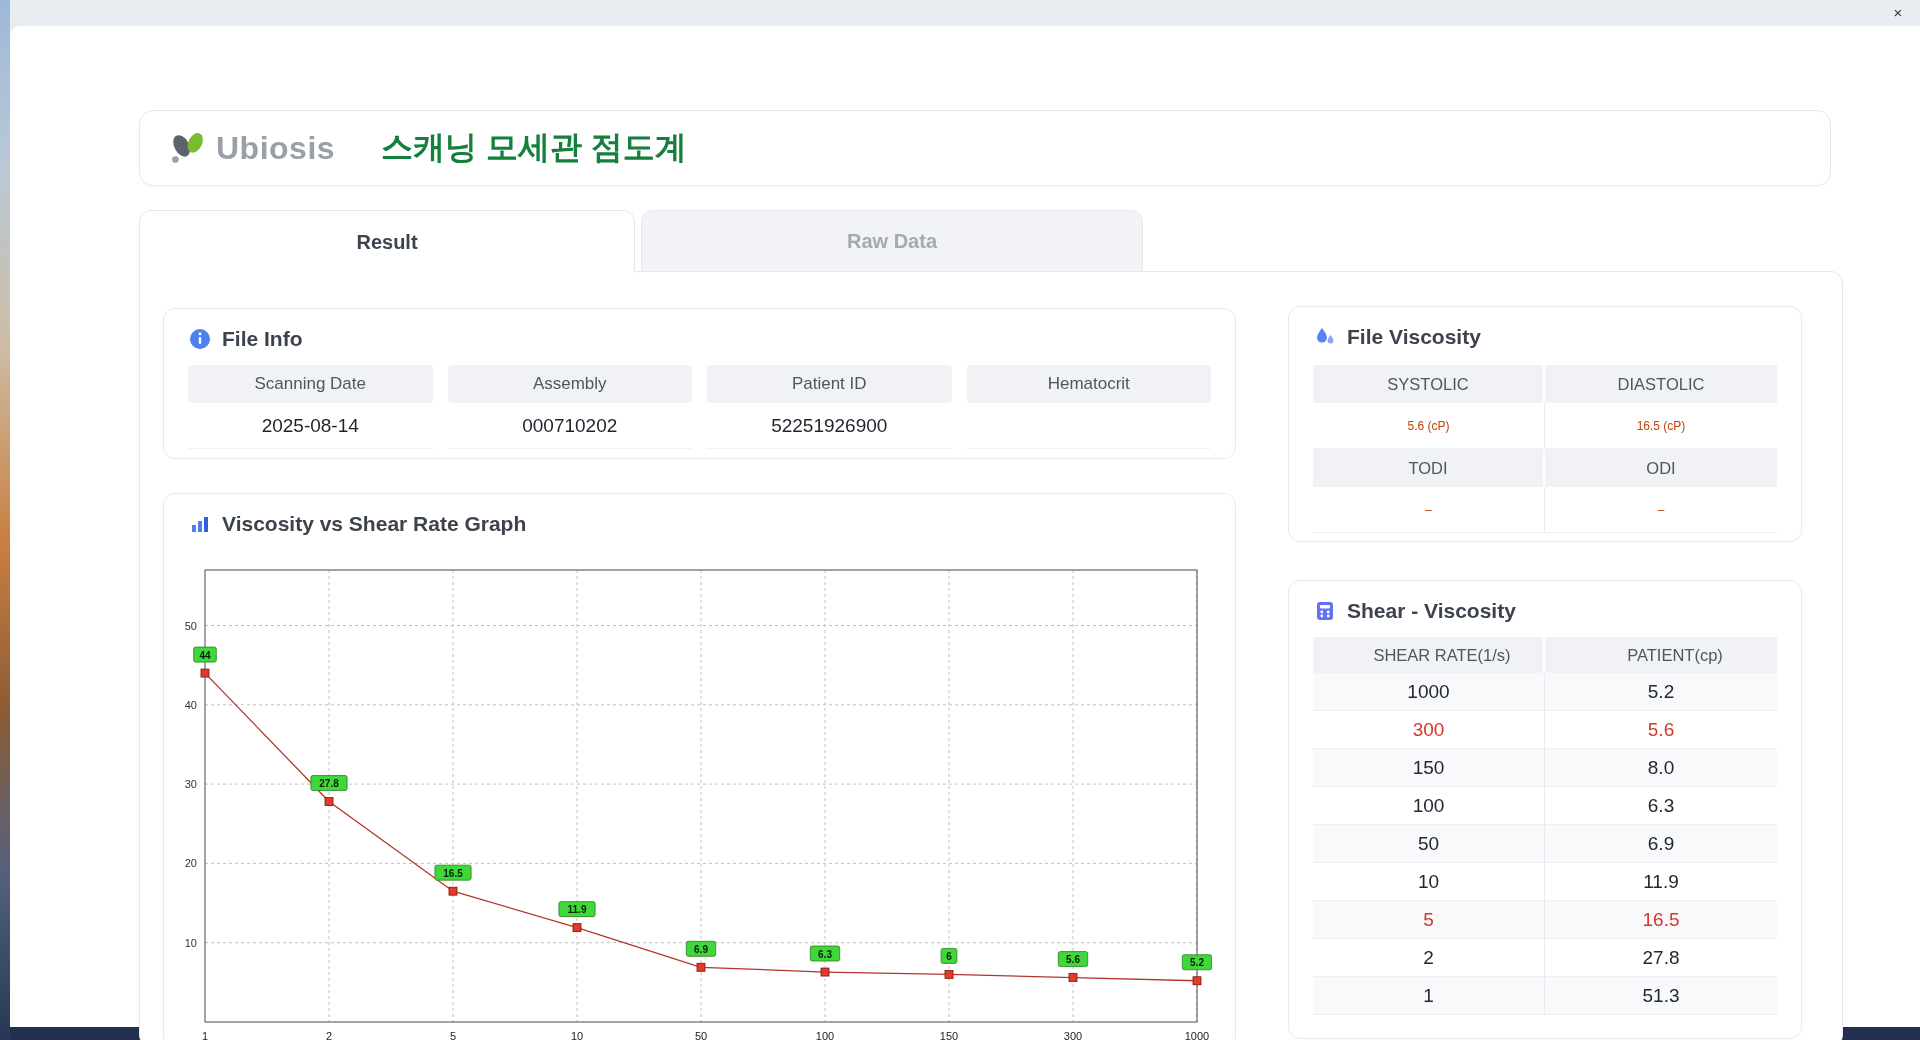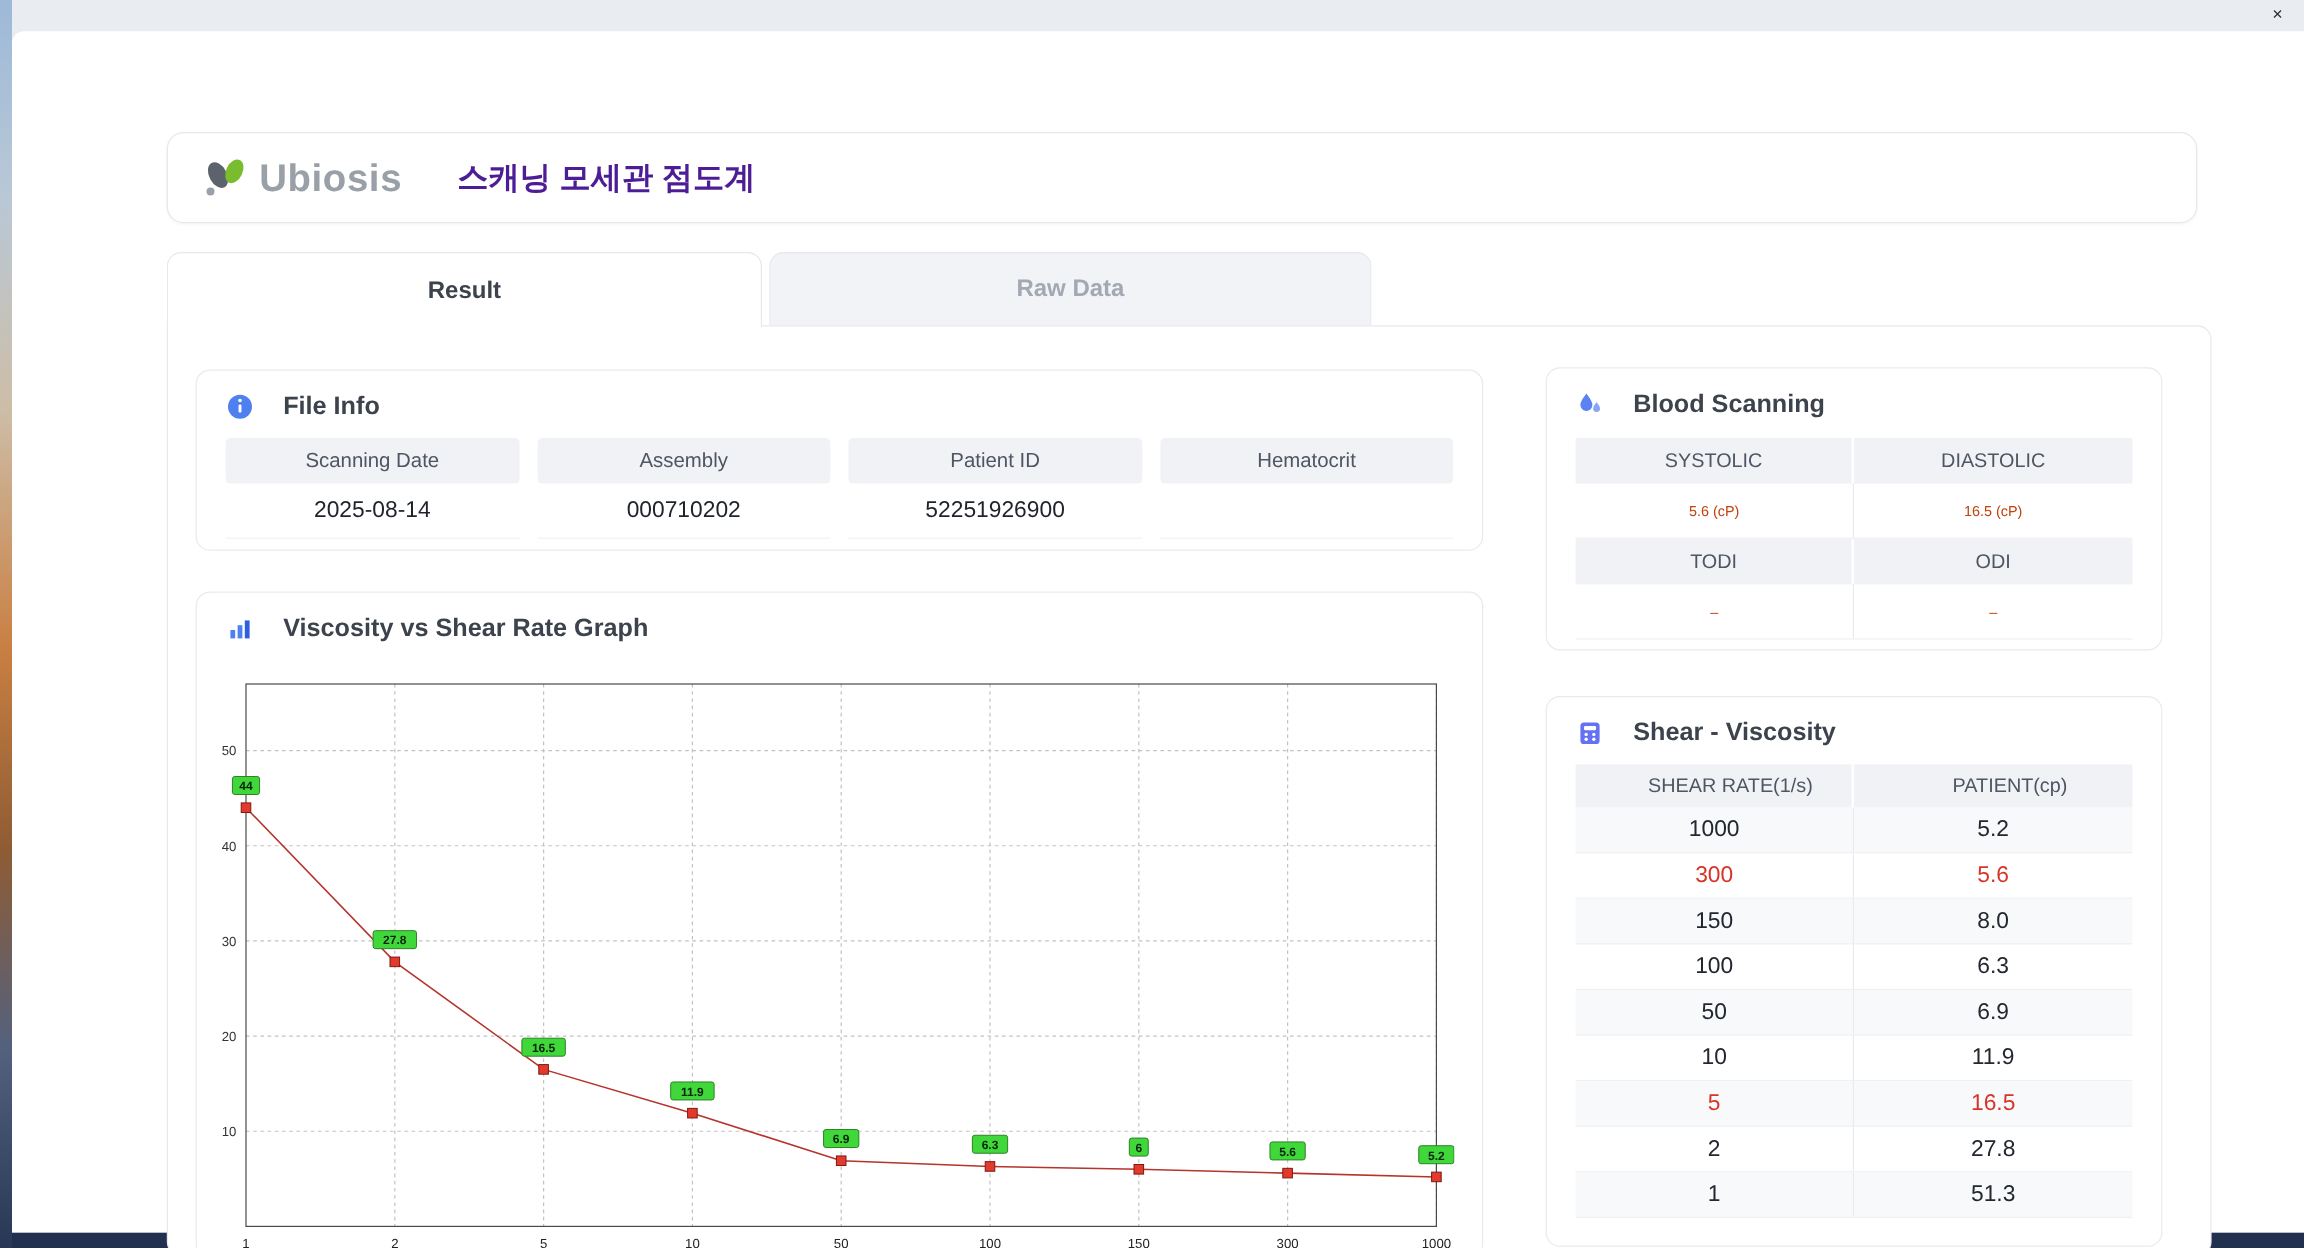--- a/index.html
+++ b/index.html
@@ -25,41 +25,41 @@
 
   
   .header-card {
     position:absolute; left:129px; top:84px; width:1692px; height:76px;
     border:1px solid #e7e8ee; border-radius:14px; background:#fff;
     display:flex; align-items:center; padding-left:26px;
     box-shadow:0 1px 2px rgba(20,30,60,.03);
   }
   .logo { display:flex; align-items:center; gap:4px; }
   .logo-text { font-size:32px; font-weight:bold; color:#9aa0a7; letter-spacing:.5px; }
-  .app-title { margin-left:46px; font-size:26px; font-weight:bold; color:#4c1d95; }
+  .app-title { margin-left:46px; font-size:32px; font-weight:bold; color:#15803d; }
 
   
   .tab {
     position:absolute; height:62px; display:flex; align-items:center; justify-content:center;
     font-size:20px; font-weight:bold; border:1px solid #e7e8ee; border-bottom:none;
     border-radius:12px 12px 0 0; cursor:pointer;
   }
   .tab-active  { left:129px; top:184px; width:496px; background:#fff; color:#3c434d; z-index:3; height:63px; }
   .tab-inactive{ left:631px; top:184px; width:502px; background:#f2f3f6; color:#a3a9b3; z-index:1; height:61px; }
 
   
   .content {
     position:absolute; left:129px; top:245px; width:1704px; height:776px;
     background:#fff; border:1px solid #e7e8ee; border-radius:0 12px 12px 12px; z-index:2;
   }
 
   .card {
     position:absolute; background:#fff; border:1px solid #e9eaef; border-radius:12px;
   }
-  .card-head { display:flex; align-items:center; gap:24px; padding:18px 24px 0 24px; }
+  .card-head { display:flex; align-items:center; gap:10px; padding:18px 24px 0 24px; }
   .card-title { font-size:21px; font-weight:bold; color:#3d434c; }
 
   
   .file-info-card { left:23px; top:36px; width:1073px; height:151px; }
   .fields-row { position:absolute; left:24px; right:24px; top:56px; display:flex; gap:15px; }
   .field { flex:1; }
   .field-label {
     height:38px; background:#f1f2f5; border-radius:4px; display:flex; align-items:center;
     justify-content:center; font-size:17px; color:#4d5662;
   }
@@ -230,21 +230,21 @@
           </svg>
       </div>
     </div>
 
     <div class="card bv-card">
       <div class="card-head">
         <svg width="24" height="24" viewBox="0 0 24 24">
           <path d="M9 3C6.2 7 4 9.8 4 12.6a5 5 0 0 0 10 0C14 9.8 11.8 7 9 3Z" fill="#5b82f2"></path>
           <path d="M17.5 10c-1.6 2.3-2.9 3.9-2.9 5.5a2.9 2.9 0 0 0 5.8 0c0-1.6-1.3-3.2-2.9-5.5Z" fill="#8aa4f6"></path>
         </svg>
-        <span class="card-title">Blood Scanning</span>
+        <span class="card-title">File Viscosity</span>
       </div>
       <div class="bv-grid">
         <div class="bv-row">
           <div class="bv-label">SYSTOLIC</div>
           <div class="bv-label">DIASTOLIC</div>
         </div>
         <div class="bv-row">
           <div class="bv-value">5.6 (cP)</div>
           <div class="bv-value">16.5 (cP)</div>
         </div>

